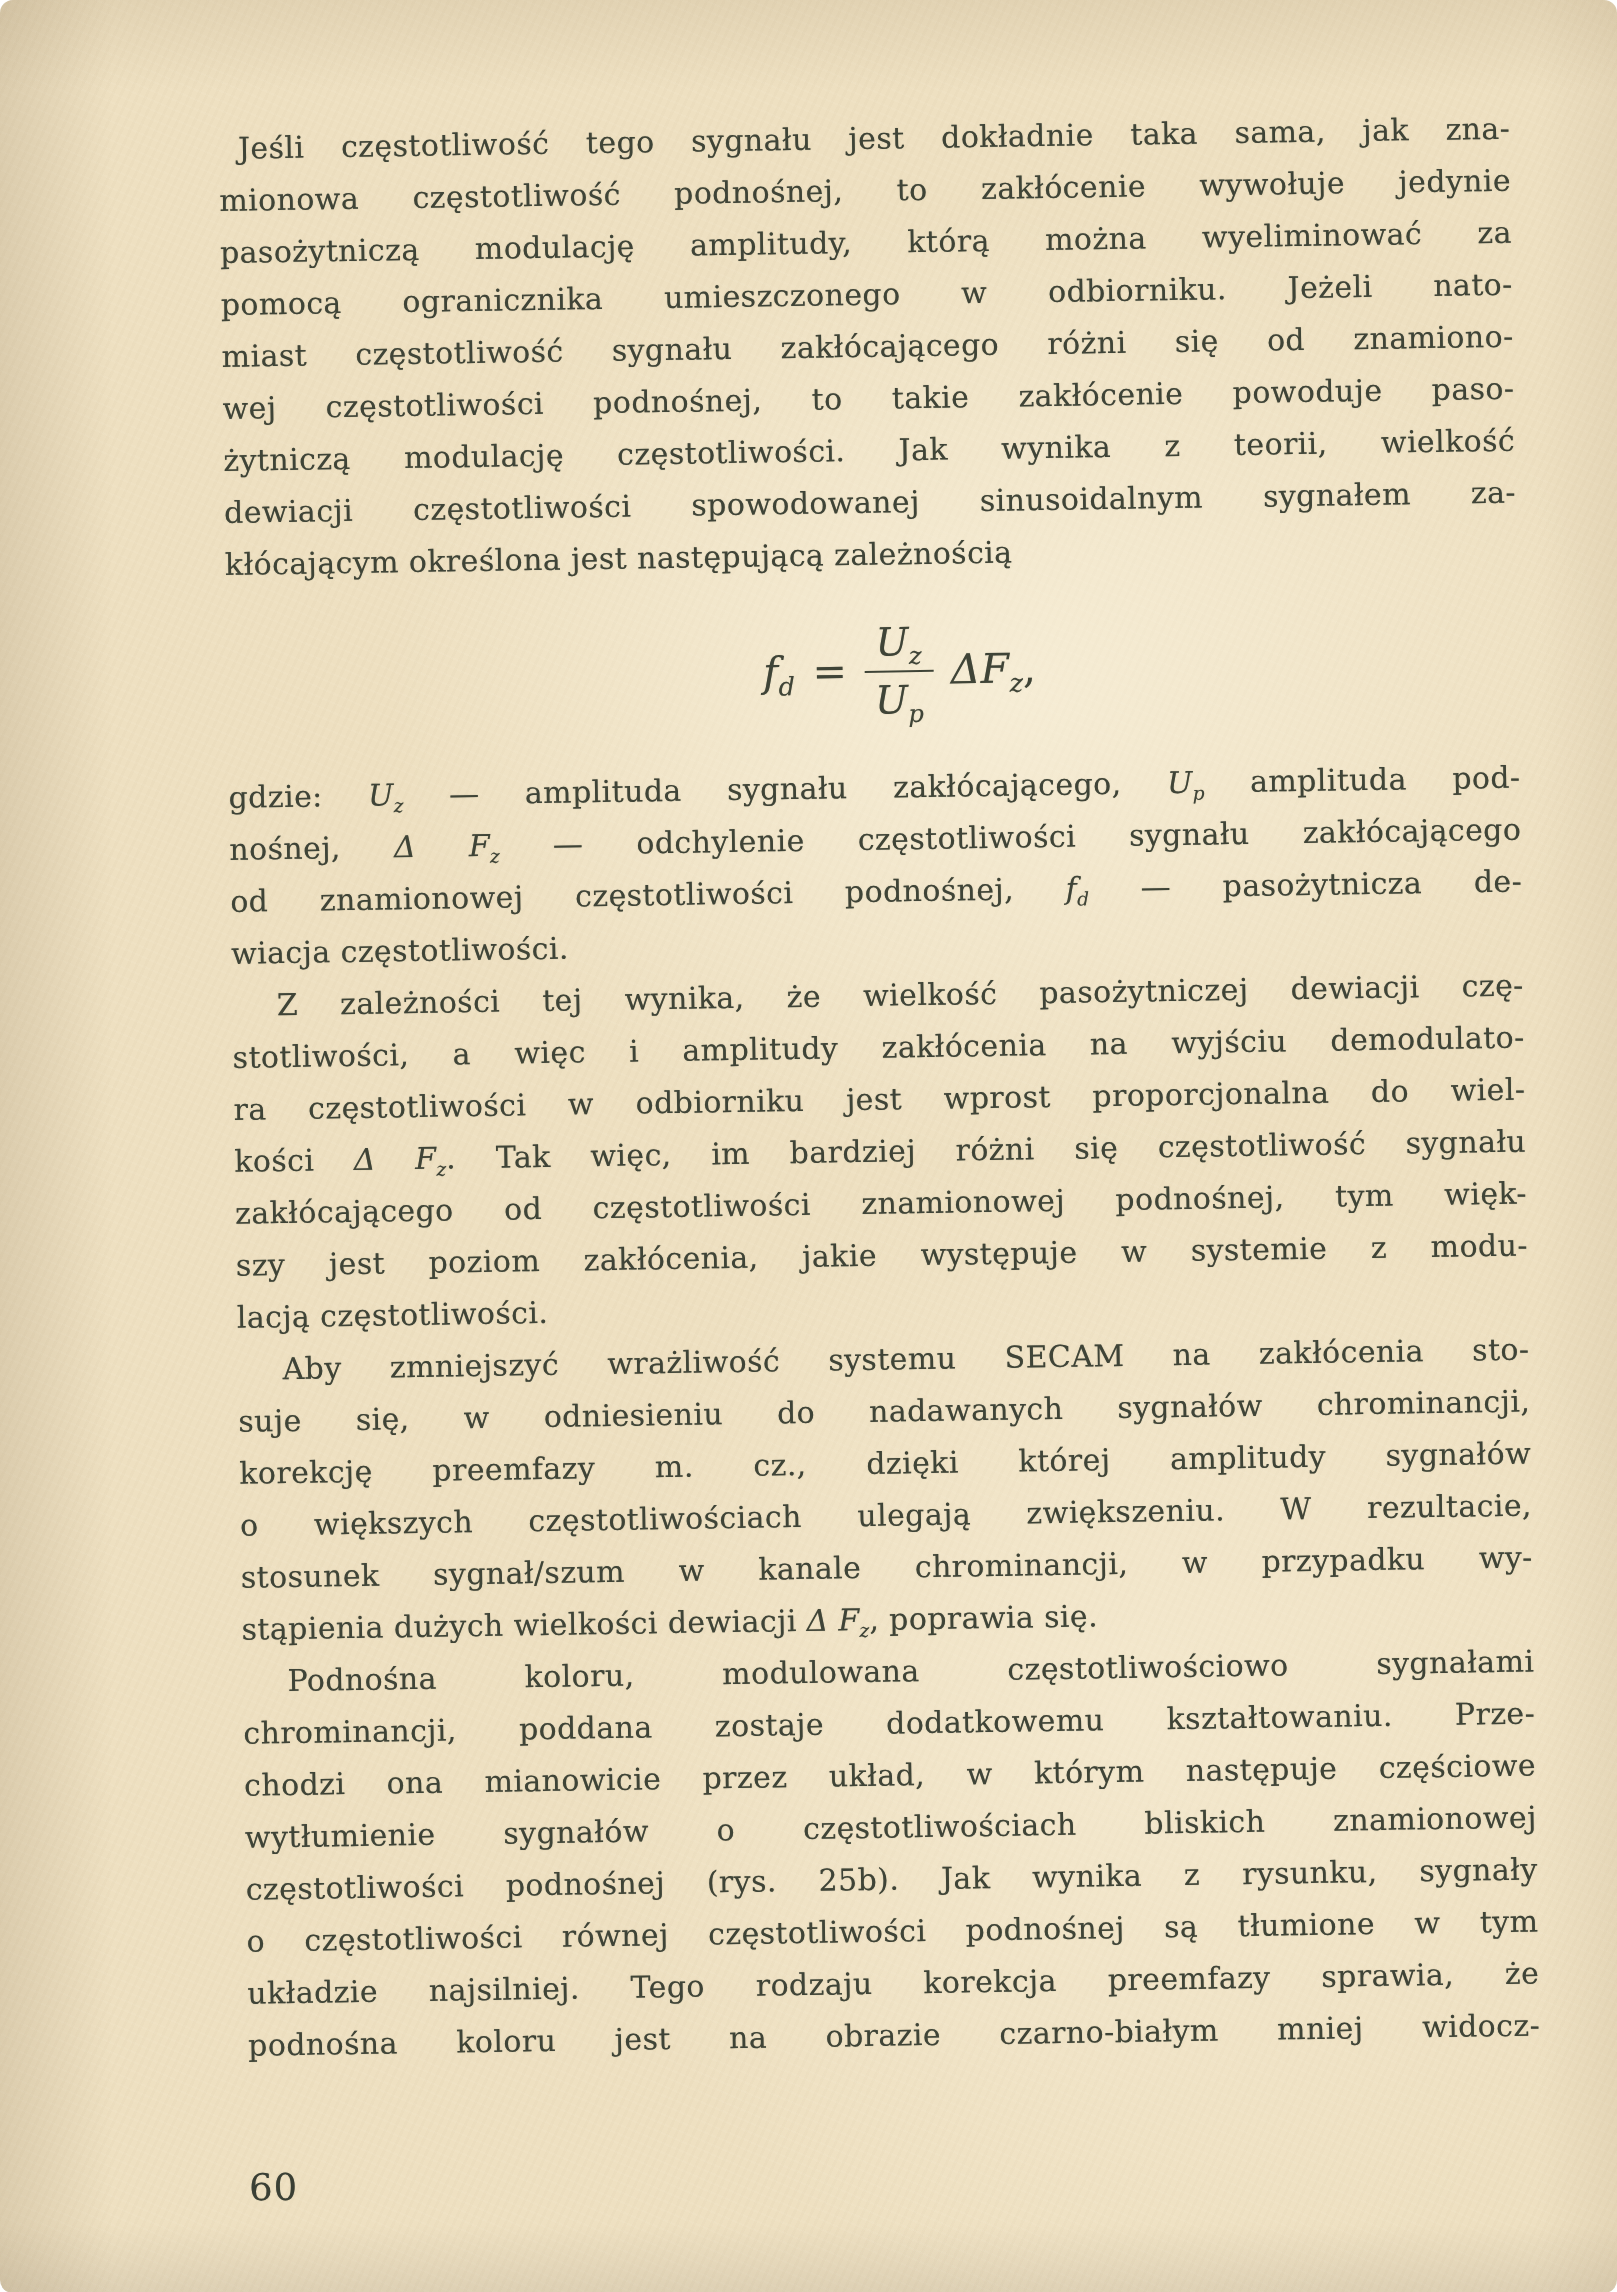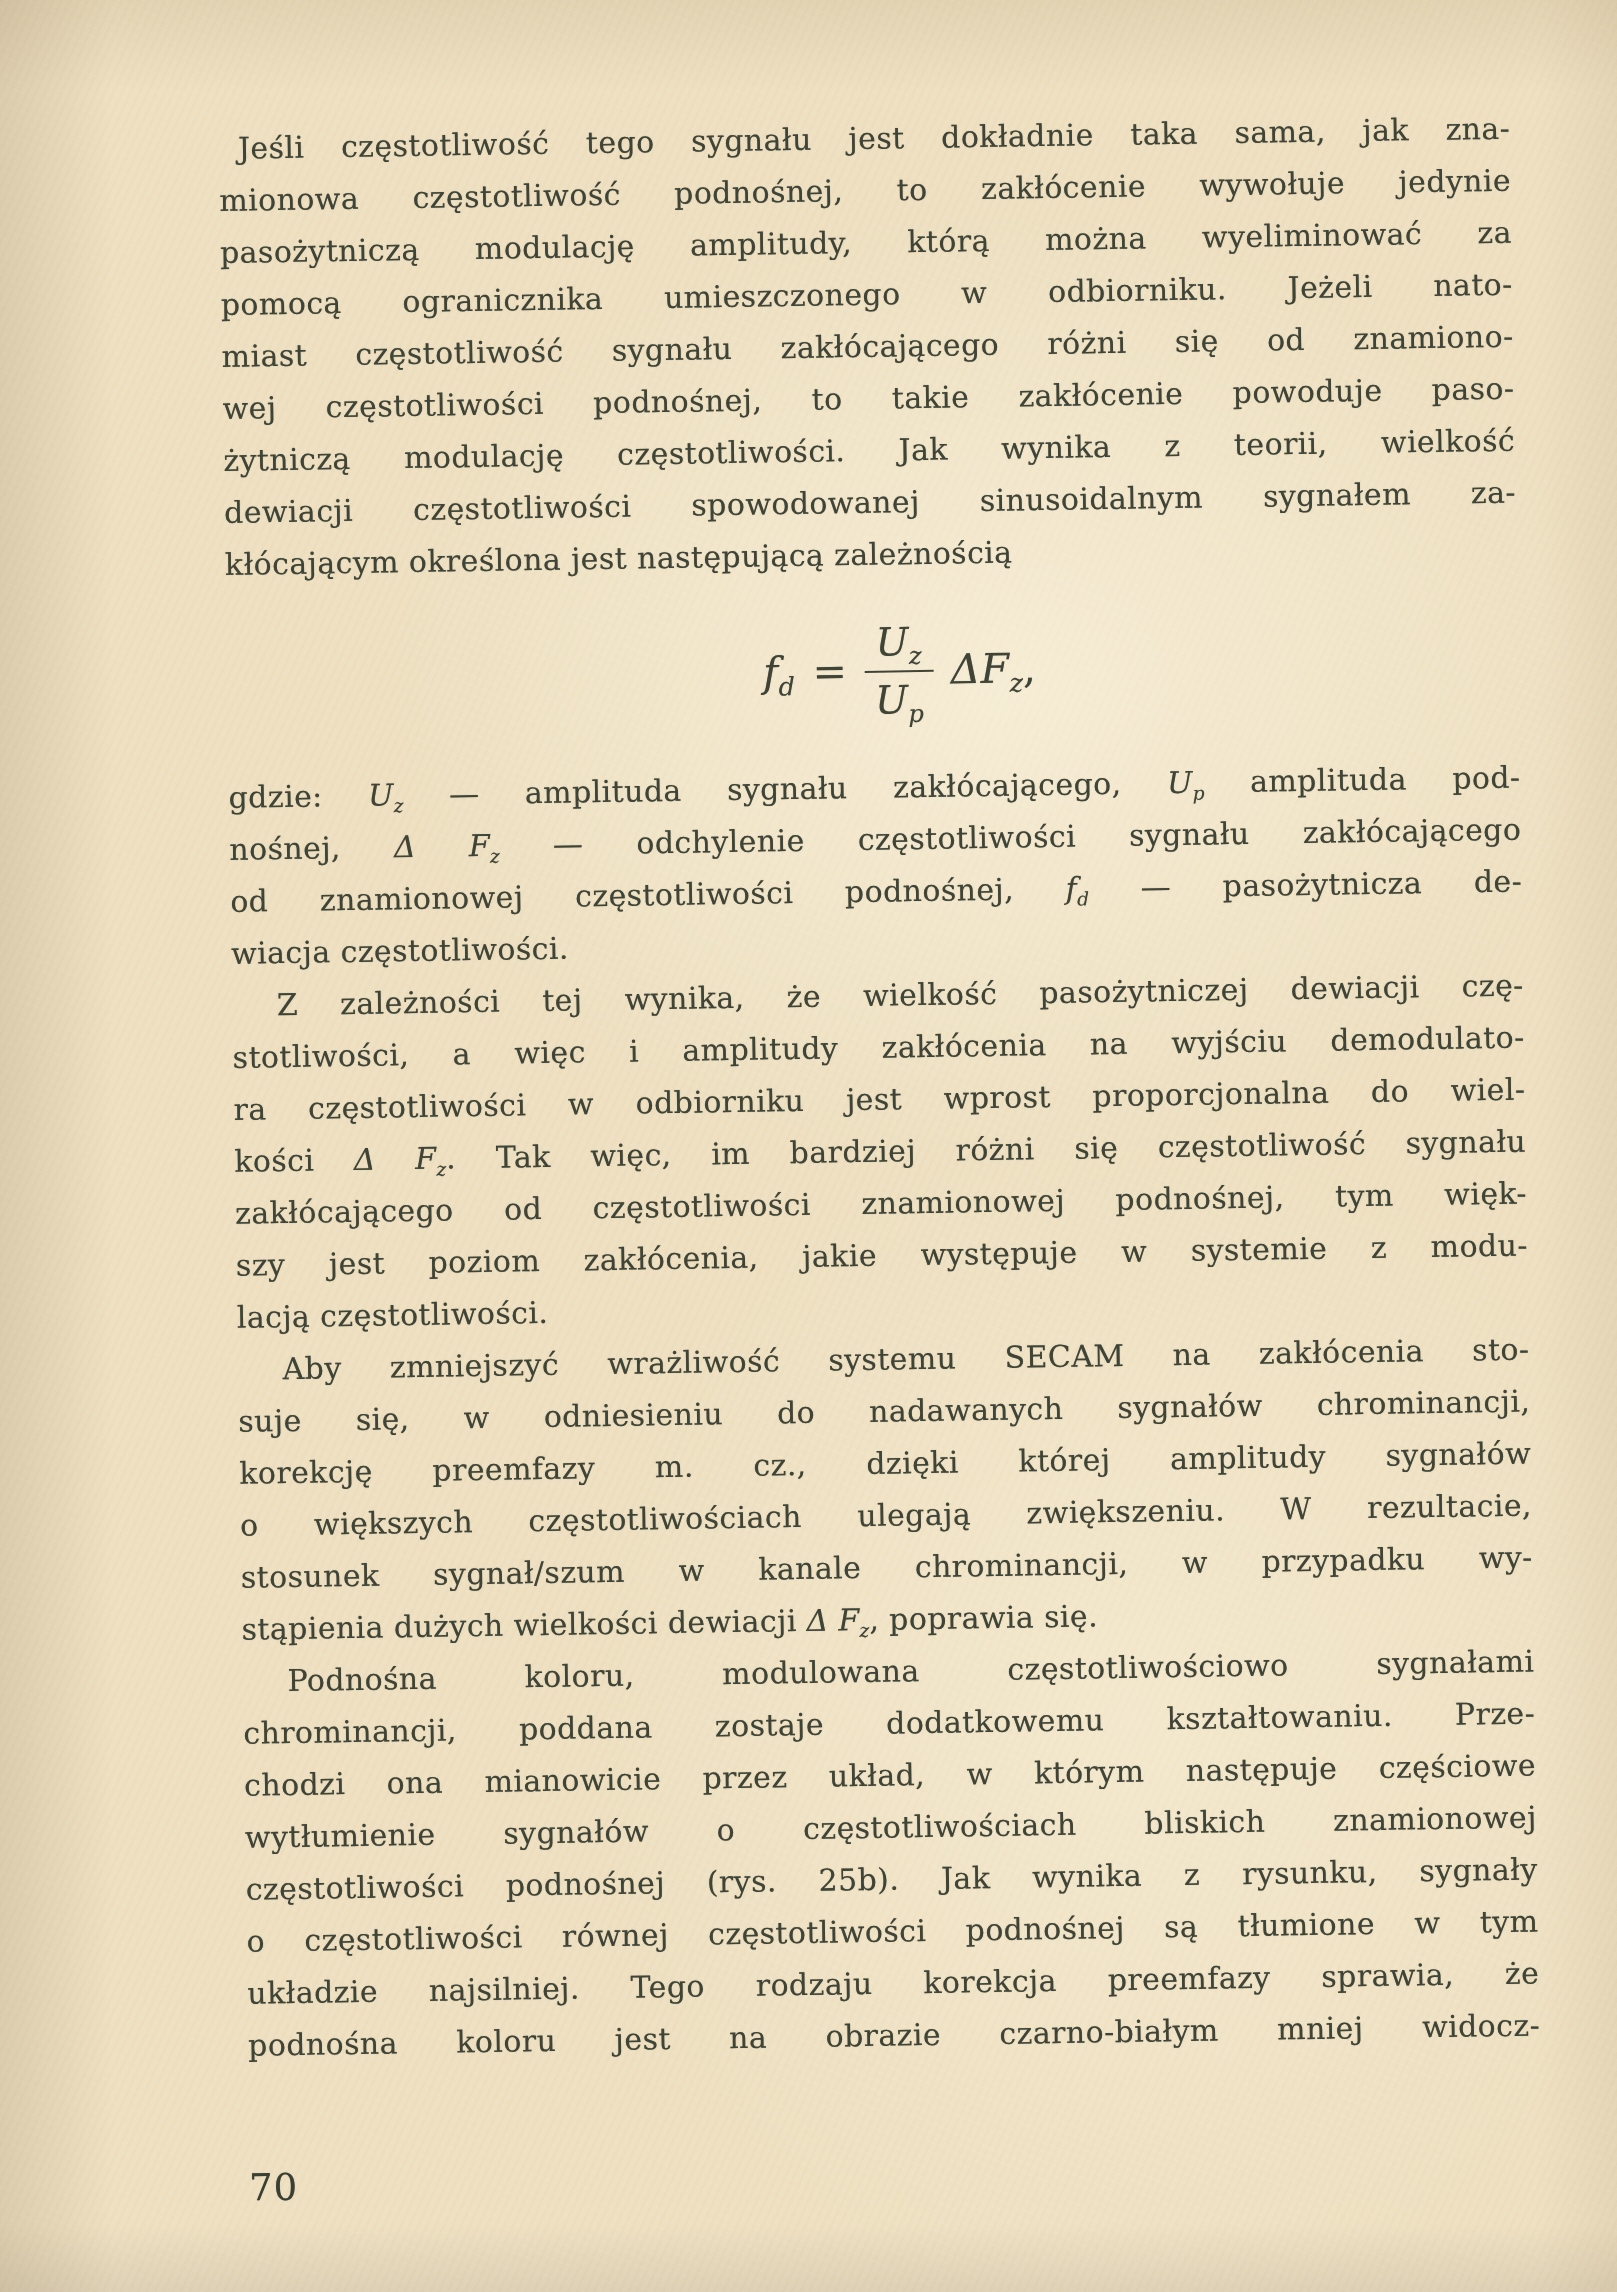--- a/index.html
+++ b/index.html
@@ -12,20 +12,21 @@
     background-color:#eee0c1;
     background-image:
       radial-gradient(ellipse 882px 686px at 62% 30%, rgba(255,250,234,0.50), rgba(255,250,234,0) 70%),
       radial-gradient(ellipse 784px 882px at 70% 75%, rgba(252,244,224,0.40), rgba(252,244,224,0) 70%),
       linear-gradient(90deg, rgba(122,101,70,0.16), rgba(122,101,70,0) 7%),
       linear-gradient(270deg, rgba(146,122,88,0.10), rgba(146,122,88,0) 5%),
       linear-gradient(180deg, rgba(138,114,78,0.12), rgba(138,114,78,0) 4%),
       linear-gradient(0deg, rgba(120,110,100,0.14), rgba(120,110,100,0) 3%),
       repeating-linear-gradient(115deg, rgba(170,148,110,0.035) 0 2.9px, rgba(170,148,110,0) 2.9px 7.8px),
       repeating-linear-gradient(23deg, rgba(255,252,240,0.05) 0 2px, rgba(255,252,240,0) 2px 8.8px);
+    border-radius: 13px;
   }
   .textblock{
     position:absolute;left:218px;top:123px;width:1292px;
     transform:rotate(-0.9deg);transform-origin:0 0;
     color:#3f4437;
     font-size:30px;line-height:52px;letter-spacing:0.4px;
     text-shadow:0 0 0.8px rgba(63,68,55,0.55);
   }
   .para{margin:0;}
   .line{
@@ -114,15 +115,15 @@
         <div class="line">chodzi ona mianowicie przez układ, w którym następuje częściowe</div>
         <div class="line">wytłumienie sygnałów o częstotliwościach bliskich znamionowej</div>
         <div class="line">częstotliwości podnośnej (rys. 25b). Jak wynika z rysunku, sygnały</div>
         <div class="line">o częstotliwości równej częstotliwości podnośnej są tłumione w tym</div>
         <div class="line">układzie najsilniej. Tego rodzaju korekcja preemfazy sprawia, że</div>
         <div class="line">podnośna koloru jest na obrazie czarno-białym mniej widocz-</div>
       </div>
 
   </div>
 
-  <div class="pagenum">70</div>
+  <div class="pagenum">60</div>
 </div>
 
 
 </body></html>

